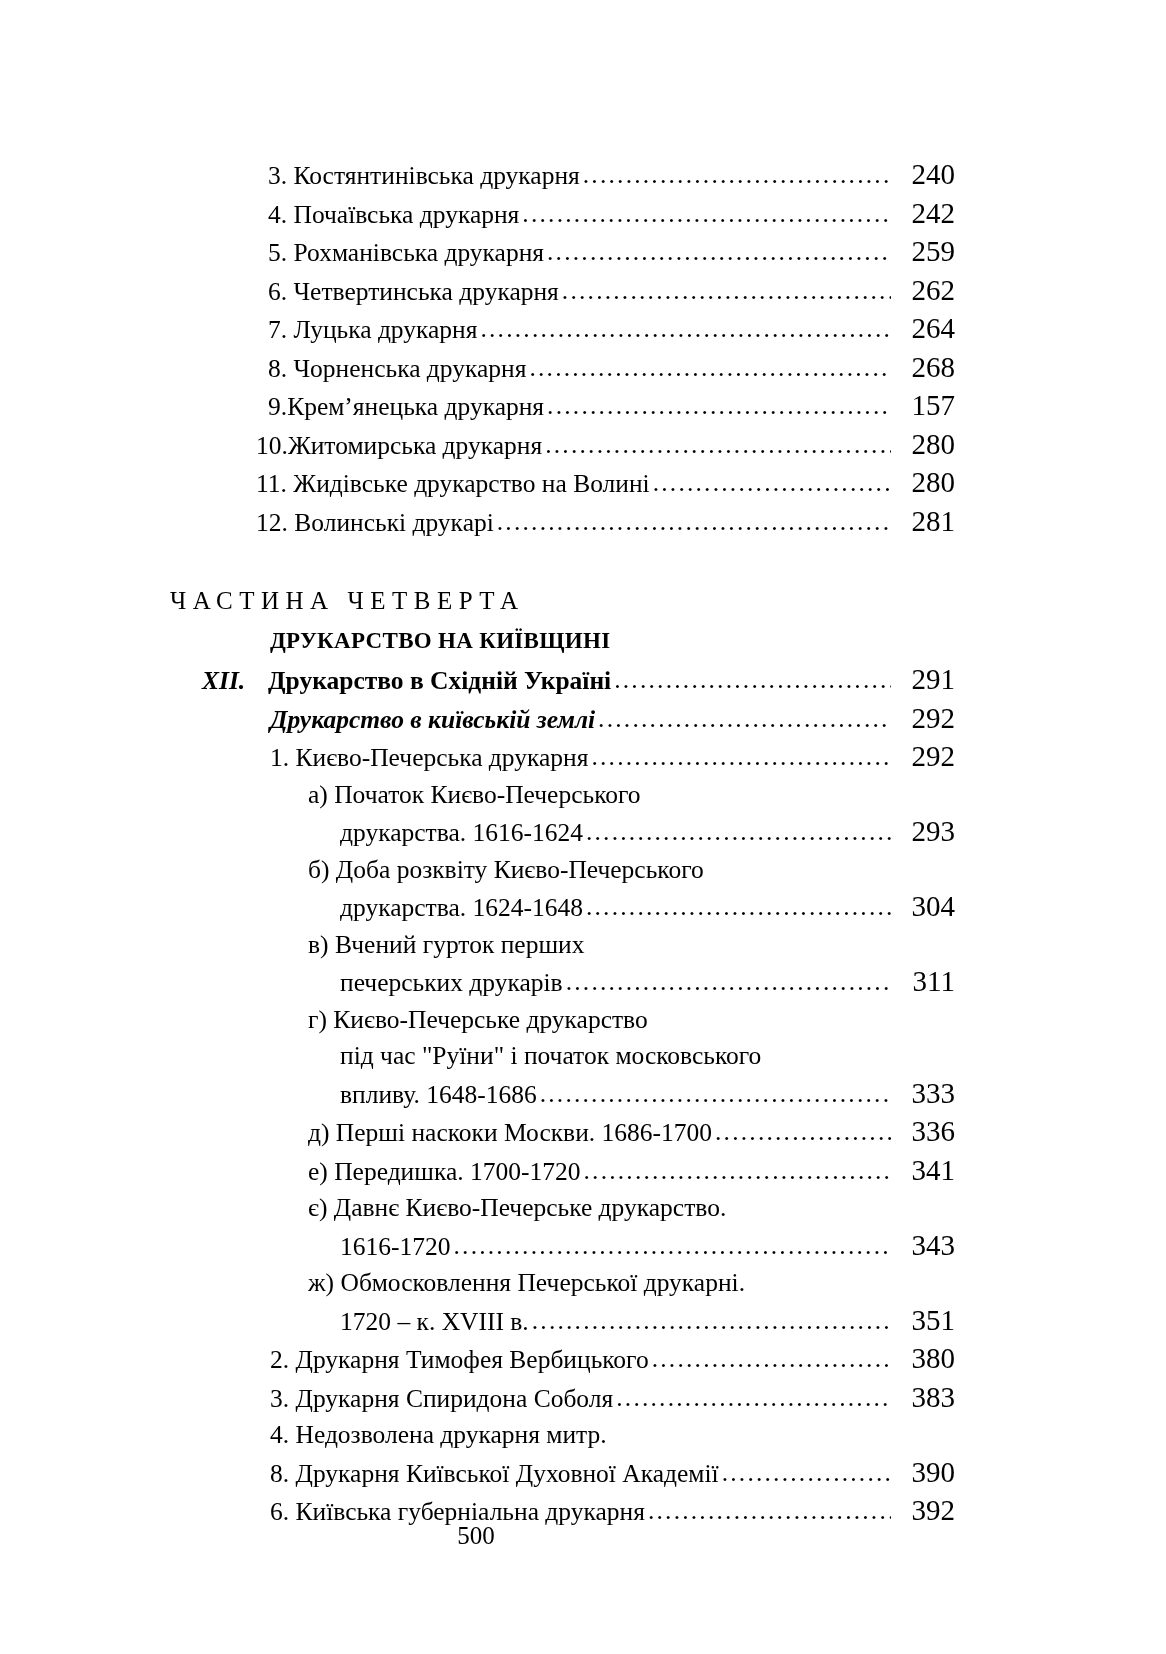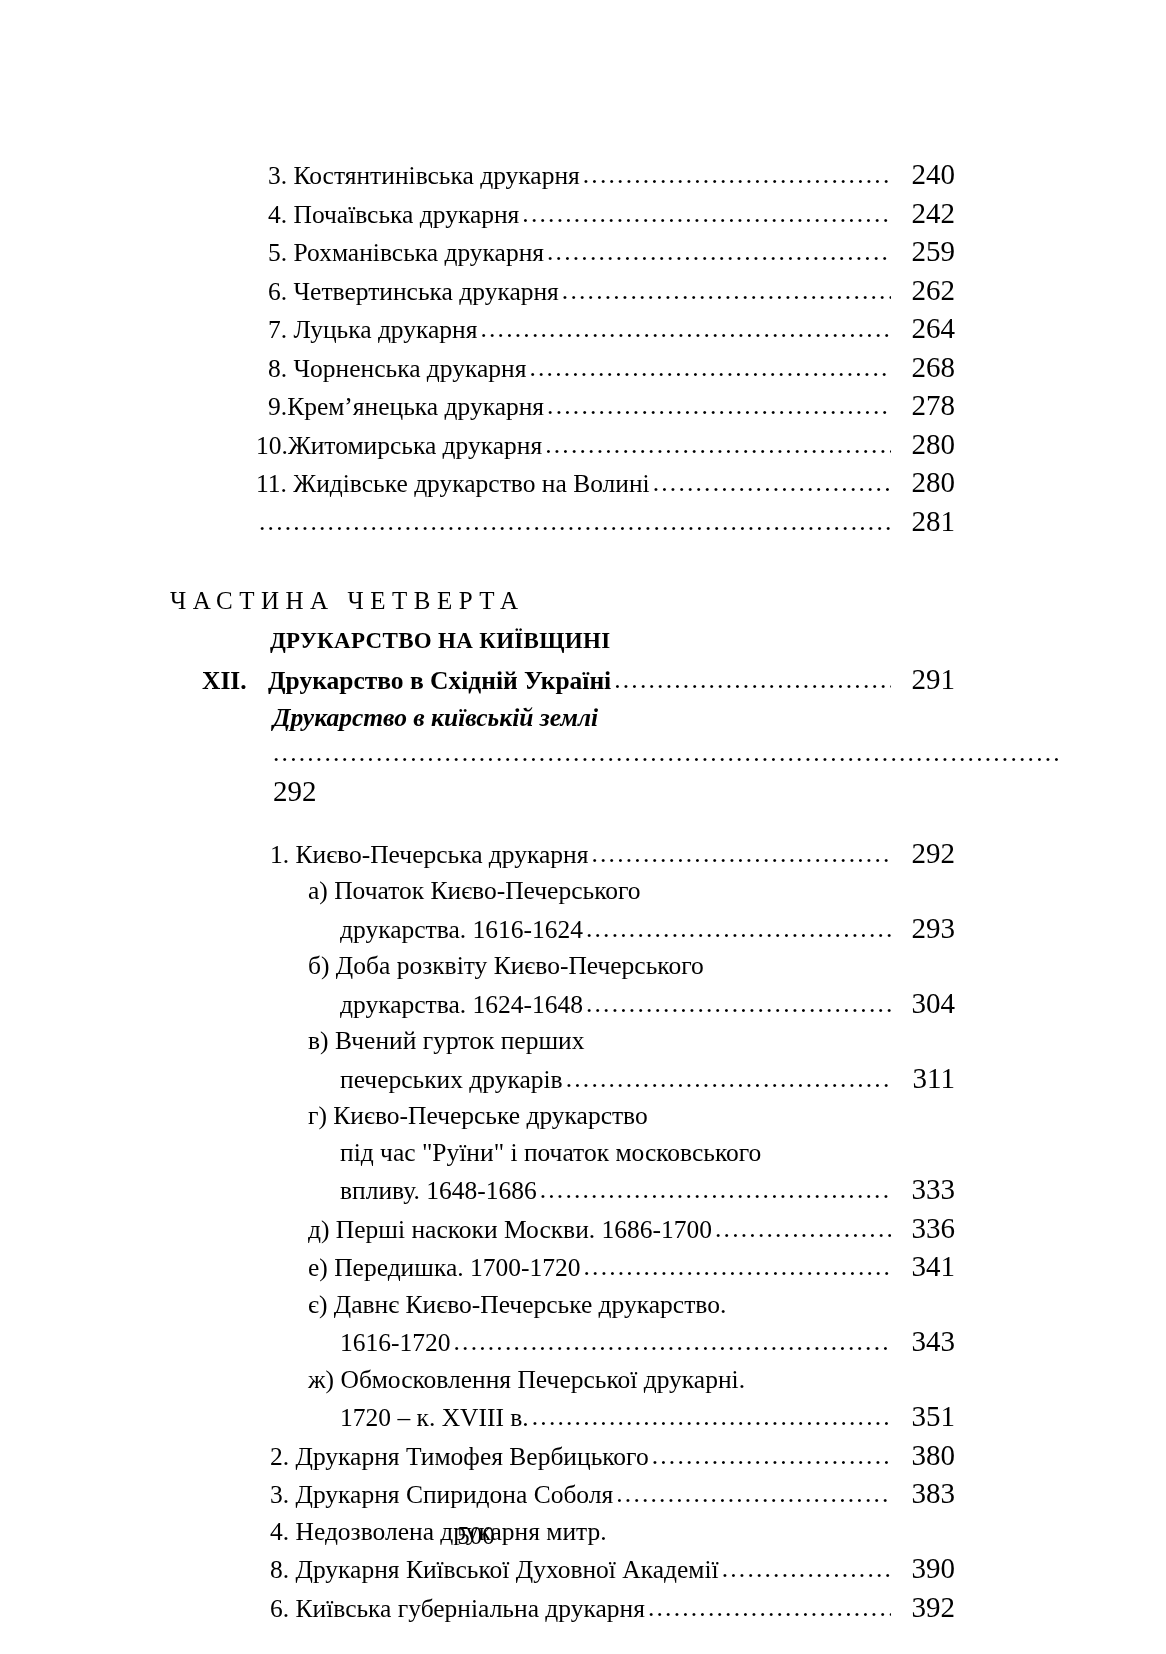--- a/index.html
+++ b/index.html
@@ -58,29 +58,30 @@
     font-size: 29px;
   }
   
   .row.nodots .dots::after { content: ""; }
   .row.nodots .pg { visibility: hidden; }
 
   
   .ind-num   { padding-left: 98px; }   
   .ind-num2  { padding-left: 86px; }   
   .ind-chap  { padding-left: 32px; }   
-  .ind-ital  { padding-left: 100px; flex-direction: column; }  
+  .ind-ital  { padding-left: 100px; }  
   .ind-sub   { padding-left: 100px; }  
   .ind-let   { padding-left: 138px; }  
   .ind-cont  { padding-left: 170px; }  
 
   .chapnum {
     display: inline-block;
     width: 66px;
     font-weight: bold;
+    font-style: italic;
   }
 
   .bold   { font-weight: bold; }
   .italic { font-style: italic; font-weight: bold; }
 
   .part-label {
     margin-top: 40px;
     padding-left: 0px;
     font-size: 25px;
     letter-spacing: 6.5px;
@@ -136,33 +137,34 @@
         <span class="pg">264</span>
       </div>
       <div class="row ind-num">
         <span class="lbl">8. Чорненська друкарня</span>
         <span class="dots"></span>
         <span class="pg">268</span>
       </div>
       <div class="row ind-num">
         <span class="lbl">9.Крем’янецька друкарня</span>
         <span class="dots"></span>
-        <span class="pg">278</span>
+        <span class="pg">157</span>
       </div>
       <div class="row ind-num2">
         <span class="lbl">10.Житомирська друкарня</span>
         <span class="dots"></span>
         <span class="pg">280</span>
       </div>
       <div class="row ind-num2">
         <span class="lbl">11. Жидівське друкарство на Волині</span>
         <span class="dots"></span>
         <span class="pg">280</span>
       </div>
       <div class="row ind-num2">
+        <span class="lbl">12. Волинські друкарі</span>
         <span class="dots"></span>
         <span class="pg">281</span>
       </div>
     </div>
 
     <div class="part-label">ЧАСТИНА ЧЕТВЕРТА</div>
     <div class="part-title">ДРУКАРСТВО НА КИЇВЩИНІ</div>
 
     <div class="row ind-chap">
       <span class="lbl bold"><span class="chapnum">XII.</span></span>

